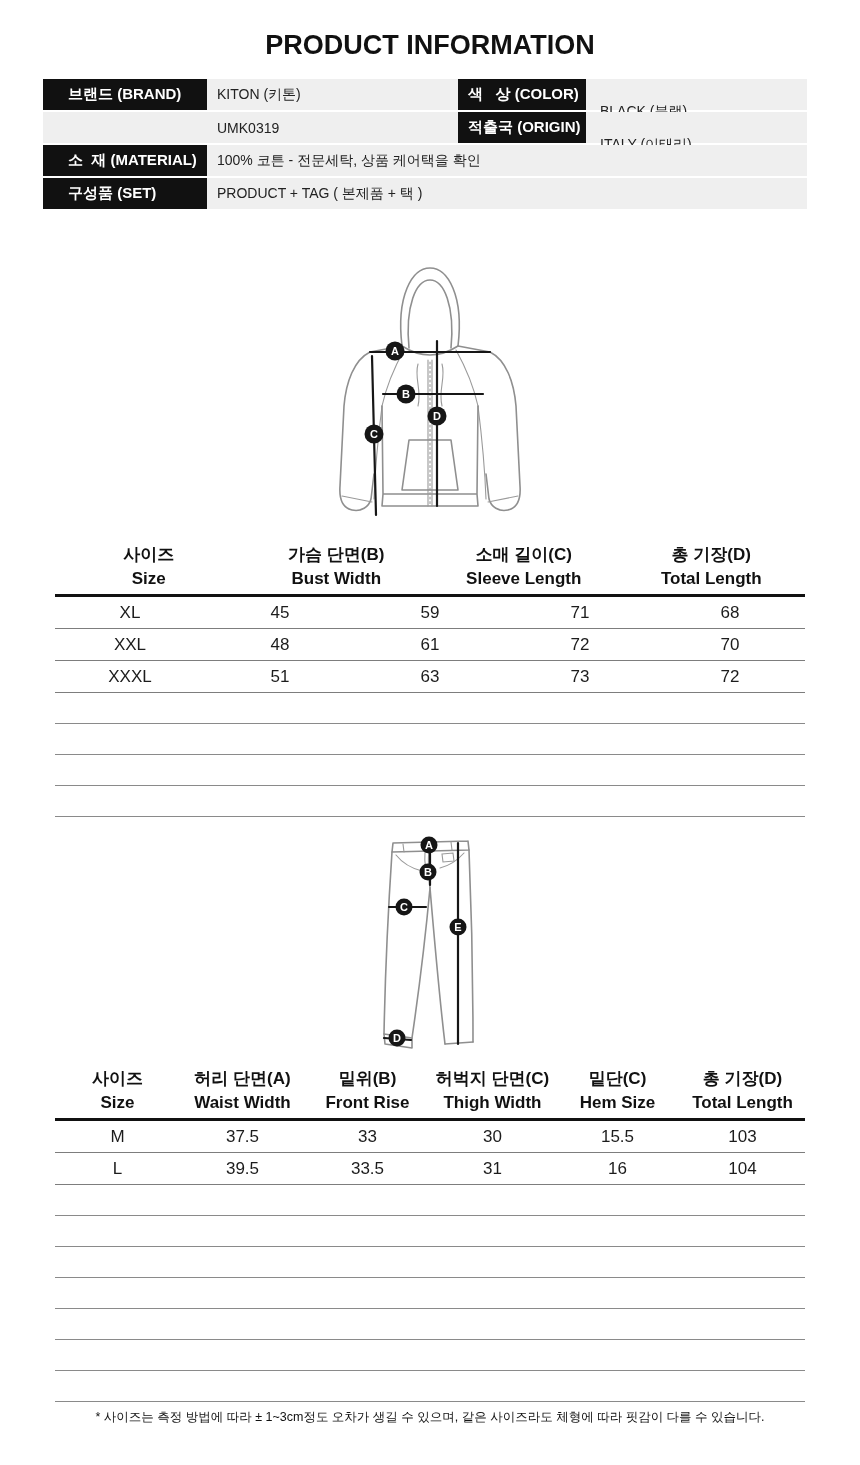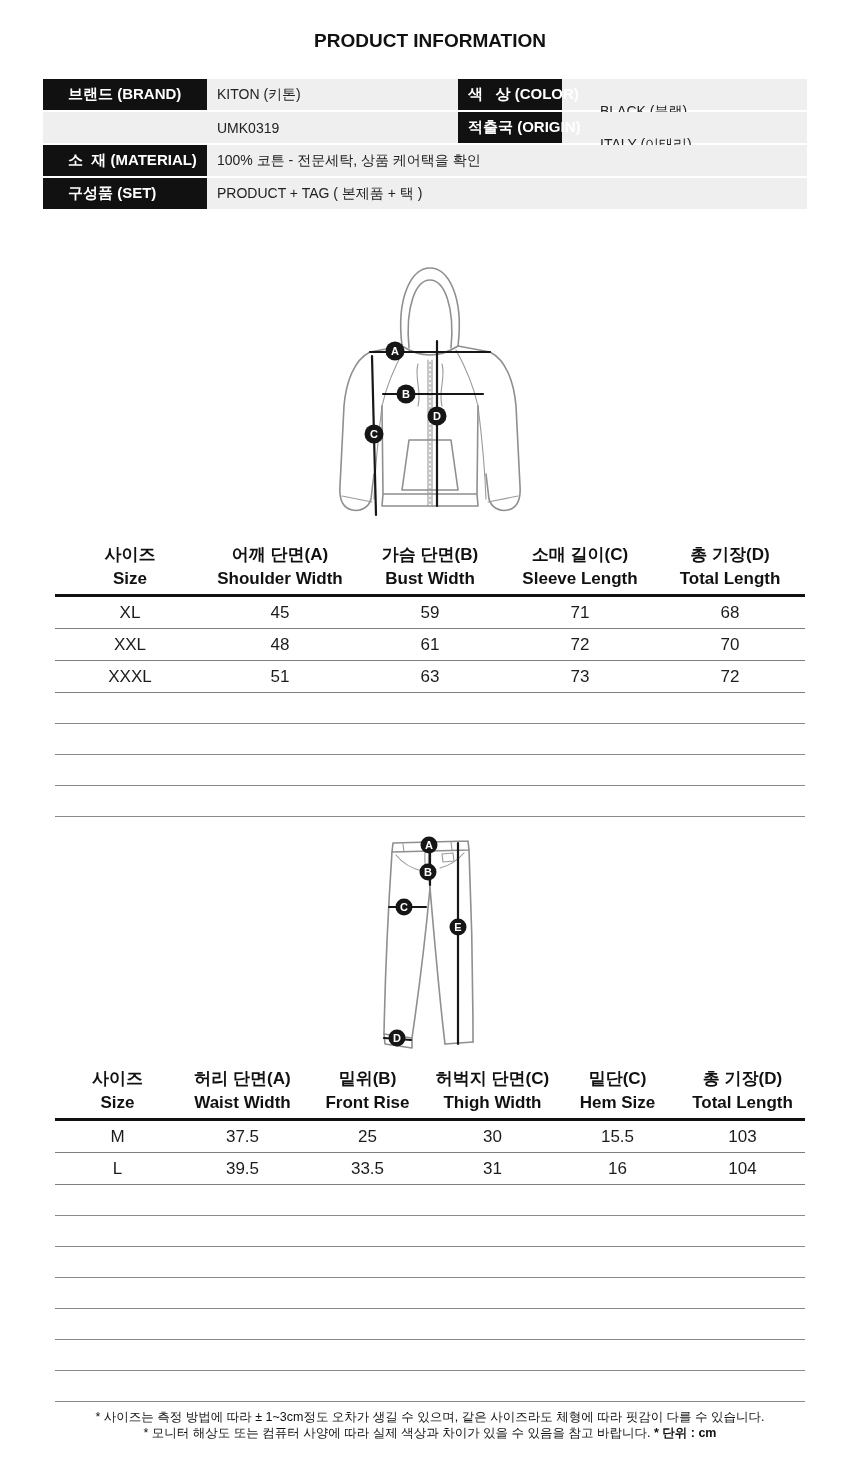--- a/index.html
+++ b/index.html
@@ -3,36 +3,36 @@
 <meta charset="utf-8">
 <style>
   html,body{margin:0;padding:0;background:#ffffff;}
   .page{
     position:relative;width:860px;height:1465px;background:#ffffff;overflow:hidden;
     font-family:"Liberation Sans","DejaVu Sans",sans-serif;color:#1c1c1c;
   }
   
   .title{
     position:absolute;top:30px;left:0;width:100%;text-align:center;
-    font-size:19px;font-weight:700;letter-spacing:0;color:#111;
+    font-size:27px;font-weight:700;letter-spacing:0;color:#111;
   }
   
   .info{position:absolute;left:43px;top:79px;width:764px;}
   .info-row{position:relative;height:31px;margin-bottom:2px;background:#efefef;}
   .info-label{
     position:absolute;left:0;top:0;height:100%;width:164px;box-sizing:border-box;
     background:#111;color:#fff;font-weight:700;font-size:15px;
     display:flex;align-items:center;padding-left:25px;white-space:pre;
   }
   .info-value{
     position:absolute;left:174px;top:0;height:100%;display:flex;align-items:center;
     font-size:14px;color:#222;white-space:pre;
   }
   .info-label2{
-    position:absolute;left:415px;top:0;height:100%;width:104px;box-sizing:border-box;
+    position:absolute;left:415px;top:0;height:100%;width:128px;box-sizing:border-box;
     background:#111;color:#fff;font-weight:700;font-size:15px;
     display:flex;align-items:center;padding-left:10px;white-space:pre;
   }
   .info-value2{
     position:absolute;left:557px;top:0;height:100%;display:flex;align-items:center;
     font-size:14px;color:#222;white-space:pre;margin-top:17px;
   }
   
   .jacket-svg{position:absolute;left:330px;top:256px;}
   .pants-svg{position:absolute;left:330px;top:832px;}
@@ -136,24 +136,20 @@
     </g>
   </svg>
 
   <div class="size-table jacket-table">
     <div class="st-header">
       <div class="st-col">
           <div>사이즈</div>
           <div>Size</div>
         </div>
       <div class="st-col">
-          <div>어깨 단면(A)</div>
-          <div>Shoulder Width</div>
-        </div>
-      <div class="st-col">
           <div>가슴 단면(B)</div>
           <div>Bust Width</div>
         </div>
       <div class="st-col">
           <div>소매 길이(C)</div>
           <div>Sleeve Length</div>
         </div>
       <div class="st-col">
           <div>총 기장(D)</div>
           <div>Total Length</div>
@@ -257,21 +253,21 @@
           <div>Hem Size</div>
         </div>
       <div class="st-col">
           <div>총 기장(D)</div>
           <div>Total Length</div>
         </div>
     </div>
     <div class="st-row">
       <div class="st-cell">M</div>
       <div class="st-cell">37.5</div>
-      <div class="st-cell">25</div>
+      <div class="st-cell">33</div>
       <div class="st-cell">30</div>
       <div class="st-cell">15.5</div>
       <div class="st-cell">103</div>
     </div>
     <div class="st-row">
       <div class="st-cell">L</div>
       <div class="st-cell">39.5</div>
       <div class="st-cell">33.5</div>
       <div class="st-cell">31</div>
       <div class="st-cell">16</div>
@@ -281,16 +277,15 @@
     <div class="st-empty"></div>
     <div class="st-empty"></div>
     <div class="st-empty"></div>
     <div class="st-empty"></div>
     <div class="st-empty"></div>
     <div class="st-empty"></div>
   </div>
 
   <div class="footer">
     <div>* 사이즈는 측정 방법에 따라 ± 1~3cm정도 오차가 생길 수 있으며, 같은 사이즈라도 체형에 따라 핏감이 다를 수 있습니다.</div>
-    <div><span>* 모니터 해상도 또는 컴퓨터 사양에 따라 실제 색상과 차이가 있을 수 있음을 참고 바랍니다.</span><span class="bold"> * 단위 : cm</span></div>
   </div>
 
 </div>
 
 </body></html>

